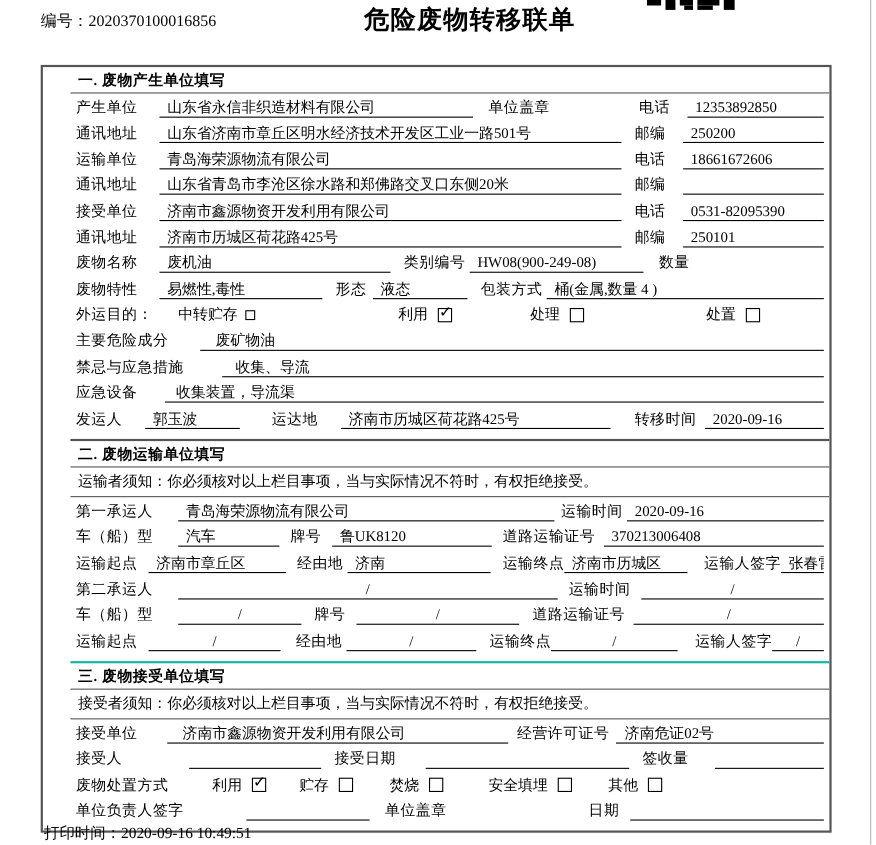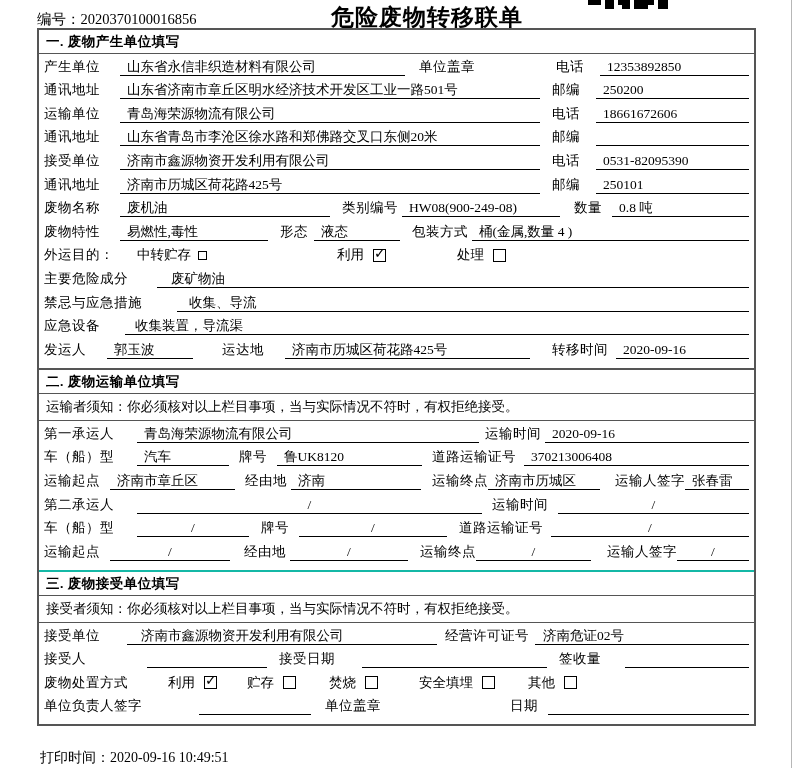--- a/index.html
+++ b/index.html
@@ -9,21 +9,21 @@
     font-family:"Liberation Serif","DejaVu Serif",serif;
     font-size:13.5px;
   }
   *{box-sizing:border-box;}
   
   .doc-no{position:absolute;left:37px;top:10px;font-size:14.5px;white-space:nowrap;}
   .doc-title{position:absolute;left:331px;top:2px;font-size:23px;font-weight:bold;letter-spacing:1px;white-space:nowrap;}
   .qr{position:absolute;left:588px;top:0;}
   .page-edge{position:absolute;left:791px;top:0;width:1px;height:768px;background:#b7b7b7;}
   
-  .formbox{position:absolute;left:37px;top:28px;width:719px;height:698px;border:2px solid #555;background:#fff;}
+  .formbox{position:absolute;left:37px;top:59px;width:719px;height:698px;border:2px solid #555;background:#fff;padding-left:25px;}
   .section{width:100%;display:flex;flex-direction:column;}
   .s1{height:338px;}
   .s2{height:202px;border-top:2px solid #555;}
   .s3{height:154px;border-top:2px solid #14b8a6;}
   .sec-title{height:24px;line-height:23px;font-weight:bold;font-size:13.5px;padding-left:7px;border-bottom:1px solid #555;letter-spacing:.5px;}
   .sec-note{height:27px;line-height:26px;padding-left:7px;border-bottom:1px solid #555;white-space:nowrap;}
   .sec-body{flex:1;display:flex;flex-direction:column;padding:2px 0 5px 0;}
   .row{flex:1;display:flex;align-items:flex-end;padding:0 5px;white-space:nowrap;}
   .lbl{white-space:nowrap;padding-bottom:4px;letter-spacing:.5px;overflow:hidden;}
   .uv{border-bottom:1px solid #000;white-space:nowrap;overflow:hidden;height:18px;line-height:17px;margin-bottom:4px;padding-left:7px;}
@@ -96,21 +96,20 @@
           <span class="uv" style="width: 420px;">济南市历城区荷花路425号</span>
           <span class="lbl" style="width: 56px; padding-left: 12px;">邮编</span>
           <span class="uv" style="flex: 1 1 0px; min-width: 0px;">250101</span>
         </div>
         <div class="row">
           <span class="lbl" style="width: 76px;">废物名称</span>
           <span class="uv" style="width: 210px;">废机油</span>
           <span class="lbl" style="width: 72px; padding-left: 12px;">类别编号</span>
           <span class="uv" style="width: 158px;">HW08(900-249-08)</span>
           <span class="lbl" style="width: 52px; padding-left: 14px;">数量</span>
-          <span class="uv" style="flex: 1 1 0px; min-width: 0px;">0.8 吨</span>
         </div>
         <div class="row">
           <span class="lbl" style="width: 76px;">废物特性</span>
           <span class="uv" style="width: 148px;">易燃性,毒性</span>
           <span class="lbl" style="width: 46px; padding-left: 12px;">形态</span>
           <span class="uv" style="width: 86px;">液态</span>
           <span class="lbl" style="width: 72px; padding-left: 12px;">包装方式</span>
           <span class="uv" style="flex: 1 1 0px; min-width: 0px;">桶(金属,数量  4 )</span>
         </div>
         <div class="row">
@@ -120,20 +119,24 @@
             <span class="box small"></span>
           </span>
           <span class="chk" style="width: 120px;">
             <span>利用</span>
             <span class="box">
               <span class="mark">✓</span>
             </span>
           </span>
           <span class="chk" style="width: 160px;">
             <span>处理</span>
+            <span class="box"></span>
+          </span>
+          <span class="chk" style="flex: 1 1 0px; min-width: 0px;">
+            <span>处置</span>
             <span class="box"></span>
           </span>
         </div>
         <div class="row">
           <span class="lbl" style="width: 113px;">主要危险成分</span>
           <span class="uv" style="flex: 1 1 0px; min-width: 0px; padding-left: 14px;">废矿物油</span>
         </div>
         <div class="row">
           <span class="lbl" style="width: 133px;">禁忌与应急措施</span>
           <span class="uv" style="flex: 1 1 0px; min-width: 0px; padding-left: 12px;">收集、导流</span>

